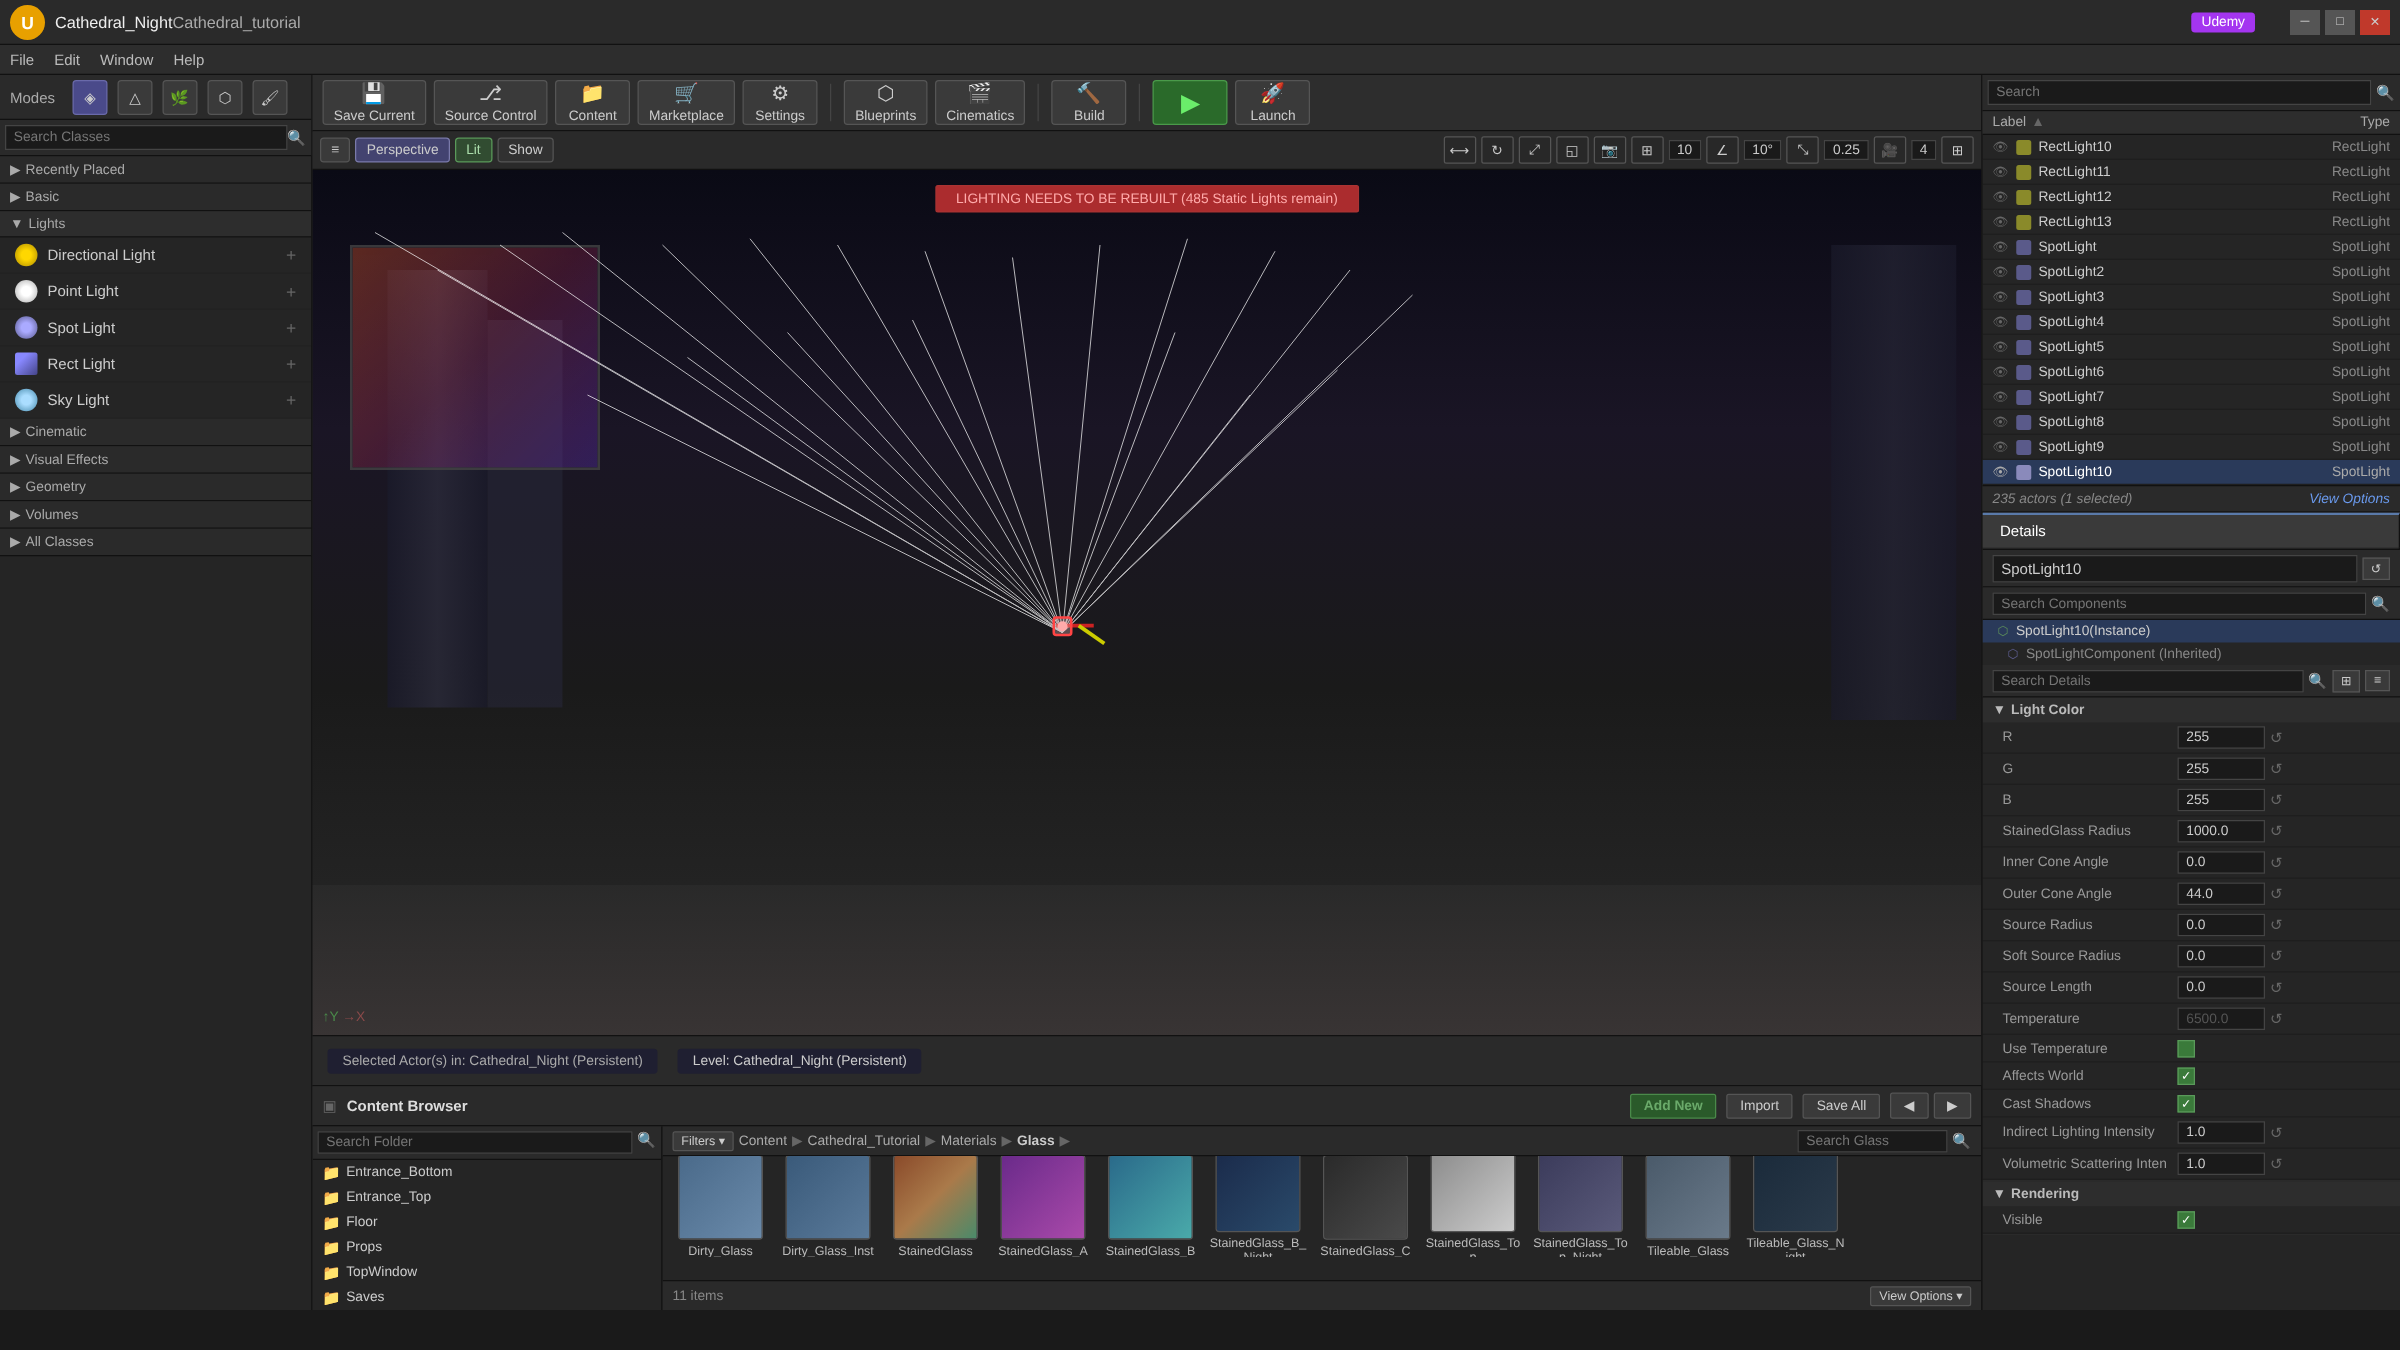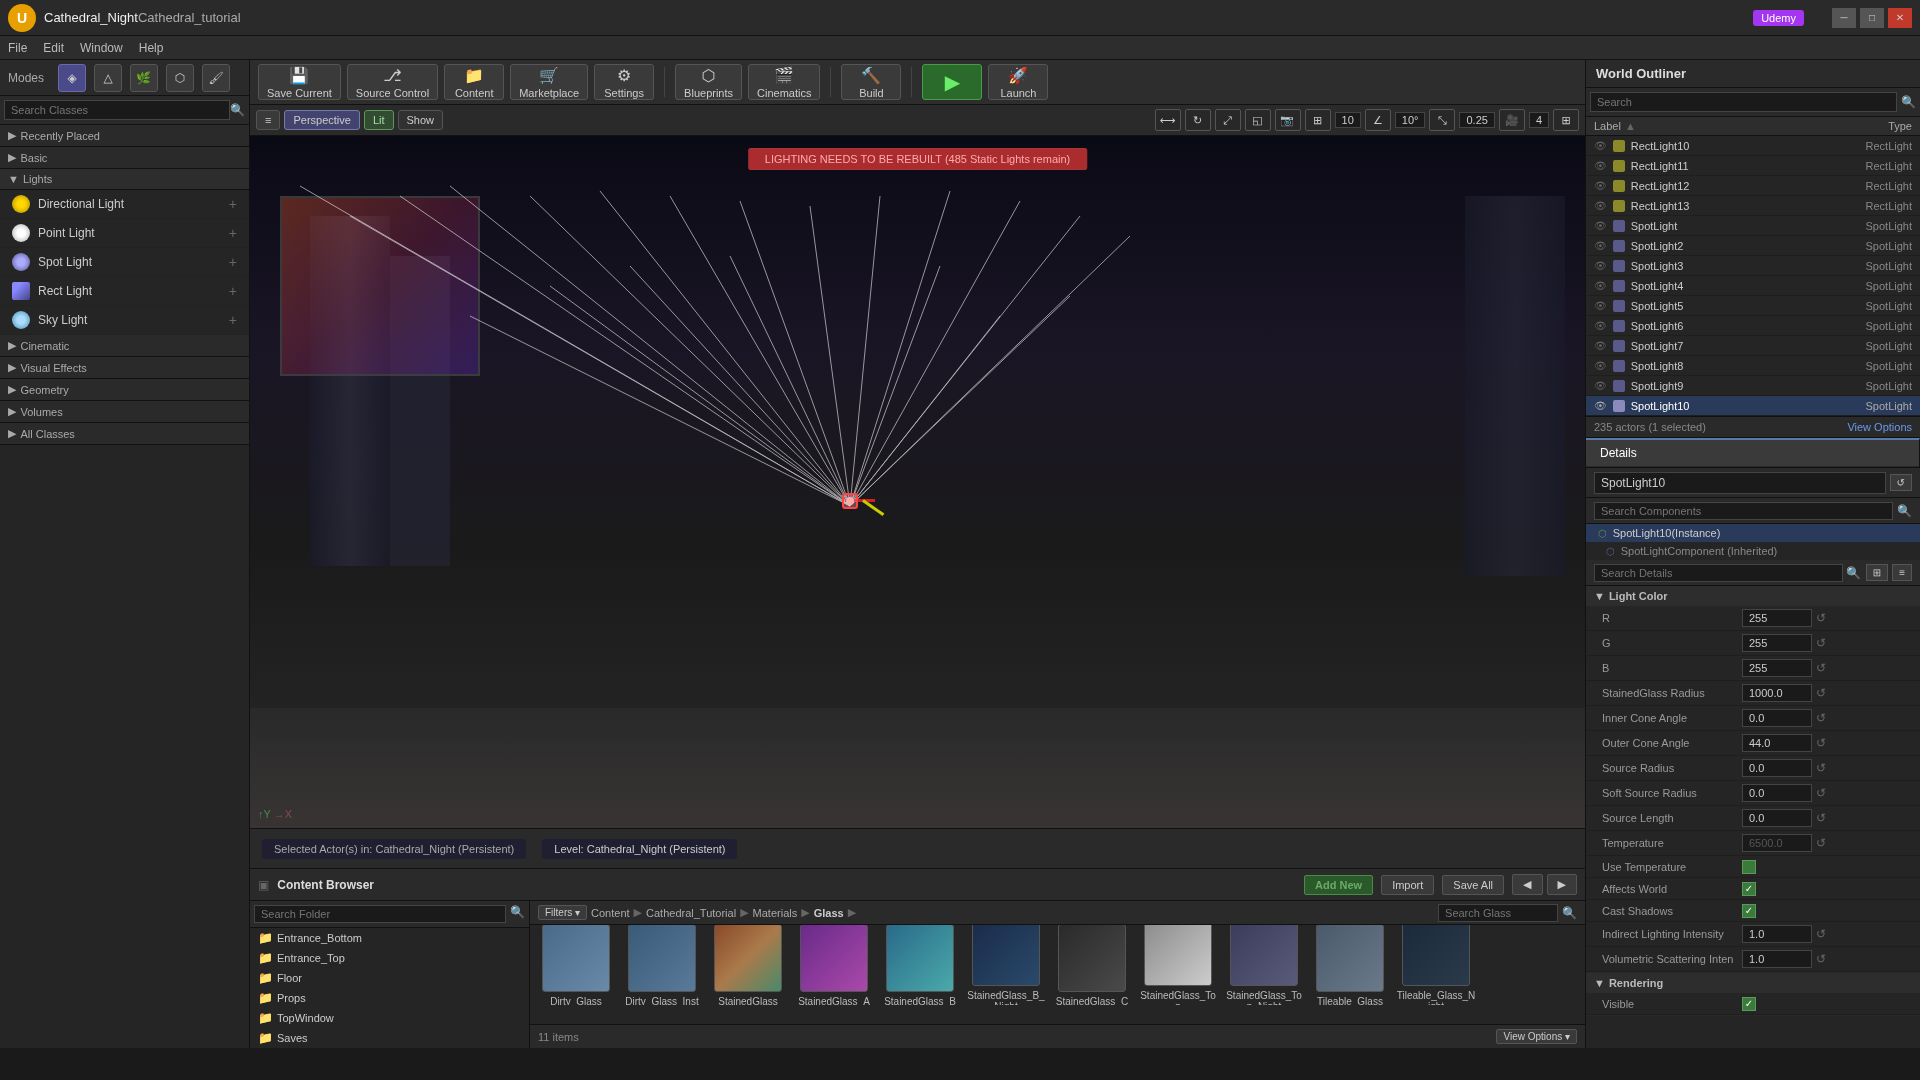--- a/index.html
+++ b/index.html
@@ -483,23 +483,20 @@
             <button class="cb-btn" style="padding:1px 6px;font-size:10px;">View Options ▾</button>
           </div>
         </div>
       </div>
     </div>
   </div>
 
   <div id="right-panel">
 
     <div id="world-outliner" style="flex:0 0 300px;display:flex;flex-direction:column;border-bottom:1px solid #111;">
-      <div id="wo-header" style="background:#2a2a2a;padding:6px 10px;font-size:13px;font-weight:bold;color:#ddd;border-bottom:1px solid #111;display:flex;align-items:center;gap:8px;">
-        <span>World Outliner</span>
-      </div>
       <div id="wo-search" style="display:flex;align-items:center;padding:4px;background:#2a2a2a;border-bottom:1px solid #111;gap:4px;">
         <input type="text" style="flex: 1 1 0%; background: rgb(26, 26, 26); border: 1px solid rgb(68, 68, 68); color: rgb(204, 204, 204); padding: 3px 6px; font-size: 11px;" placeholder="Search">
         <span style="color:#666;font-size:12px;">🔍</span>
       </div>
       <div id="wo-columns" style="display:flex;align-items:center;padding:3px 8px;background:#2d2d2d;border-bottom:1px solid #111;">
         <div class="col-label">
           <span>Label</span>
           <span style="color:#666;">▲</span>
         </div>
         <span class="col-type">Type</span>
@@ -583,21 +580,21 @@
           <span class="obj-name">SpotLight9</span>
           <span class="obj-type">SpotLight</span>
         </div>
         <div class="wo-item selected">
           <span class="eye-icon" style="color:#aaa;">👁</span>
           <div class="obj-icon spotlight" style="background:#8a8abb;"></div>
           <span class="obj-name" style="color:#fff;">SpotLight10</span>
           <span class="obj-type" style="color:#aaa;">SpotLight</span>
         </div>
       </div>
-      <div id="wo-actors-count" style="padding:4px 8px;background:#2a2a2a;border-top:1px solid #111;color:#888;font-size:11px;display:flex;align-items:center;justify-content:space-between;">
+      <div id="wo-actors-count" style="padding:4px 8px;background:#2a2a2a;border-top:1px solid #111;color:#888;font-size:11px;display:flex;align-items:center;justify-content:space-between;font-style:italic;">
         <span>235 actors (1 selected)</span>
         <span style="color:#6a9aee;cursor:pointer;">View Options</span>
       </div>
     </div>
 
     <div id="details-panel" style="flex:1;display:flex;flex-direction:column;overflow:hidden;">
       <div id="details-tabs" style="display:flex;background:#2a2a2a;border-bottom:1px solid #111;height:30px;">
         <div class="details-tab active">Details</div>
         <div class="details-tab">World Settings</div>
       </div>

